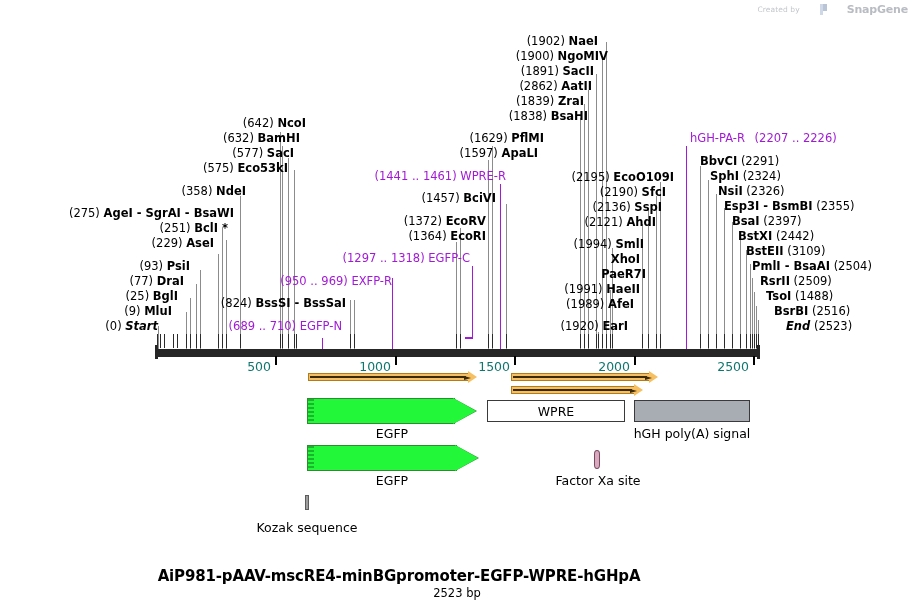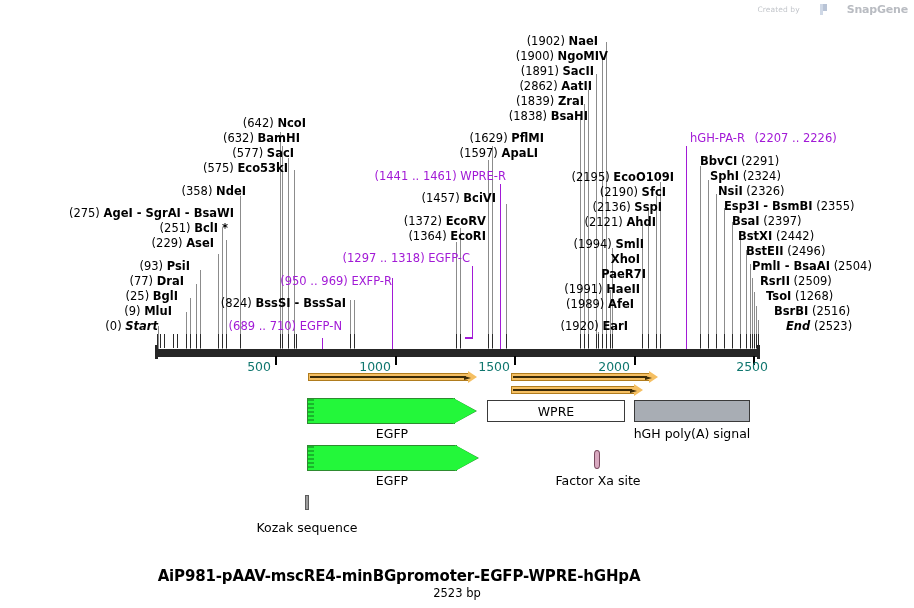--- a/index.html
+++ b/index.html
@@ -298,33 +298,33 @@
 <div class="abs lbl" style="left:732px;top:215px;">
   <span class="nm">BsaI</span>
   <span class="pos">(2397)</span>
 </div>
 <div class="abs lbl" style="left:738px;top:230px;">
   <span class="nm">BstXI</span>
   <span class="pos">(2442)</span>
 </div>
 <div class="abs lbl" style="left:746px;top:245px;">
   <span class="nm">BstEII</span>
-  <span class="pos">(2496)</span>
+  <span class="pos">(3109)</span>
 </div>
 <div class="abs lbl" style="left:752px;top:260px;">
   <span class="nm">PmlI  -  BsaAI</span>
   <span class="pos">(2504)</span>
 </div>
 <div class="abs lbl" style="left:760px;top:275px;">
   <span class="nm">RsrII</span>
   <span class="pos">(2509)</span>
 </div>
 <div class="abs lbl" style="left:766px;top:290px;">
   <span class="nm">TsoI</span>
-  <span class="pos">(1268)</span>
+  <span class="pos">(1488)</span>
 </div>
 <div class="abs lbl" style="left:774px;top:305px;">
   <span class="nm">BsrBI</span>
   <span class="pos">(2516)</span>
 </div>
 <div class="abs lbl" style="left:786px;top:320px;">
   <span class="nm italic">End</span>
   <span class="pos">(2523)</span>
 </div>
 
@@ -412,21 +412,21 @@
 <div class="abs">
   <div class="tick" style="left:275px;"></div>
   <div class="ticklab" style="left:225px;width:46px;">500</div>
   <div class="tick" style="left:395px;"></div>
   <div class="ticklab" style="left:337px;width:54px;">1000</div>
   <div class="tick" style="left:514px;"></div>
   <div class="ticklab" style="left:456px;width:54px;">1500</div>
   <div class="tick" style="left:634px;"></div>
   <div class="ticklab" style="left:576px;width:54px;">2000</div>
   <div class="tick" style="left:753px;"></div>
-  <div class="ticklab" style="left:714px;width:54px;">2500</div>
+  <div class="ticklab" style="left:695px;width:54px;">2500</div>
 </div>
 
 <div class="primer" style="left:308px;top:373px;width:172px;">
   <div class="body" style="width:162px;"></div>
   <div class="core" style="width:156px;"></div>
   <div class="head" style="left:160px;"></div>
   <div class="headline" style="left:156px;"></div>
 </div>
 <div class="primer" style="left:511px;top:373px;width:150px;">
   <div class="body" style="width:140px;"></div>

